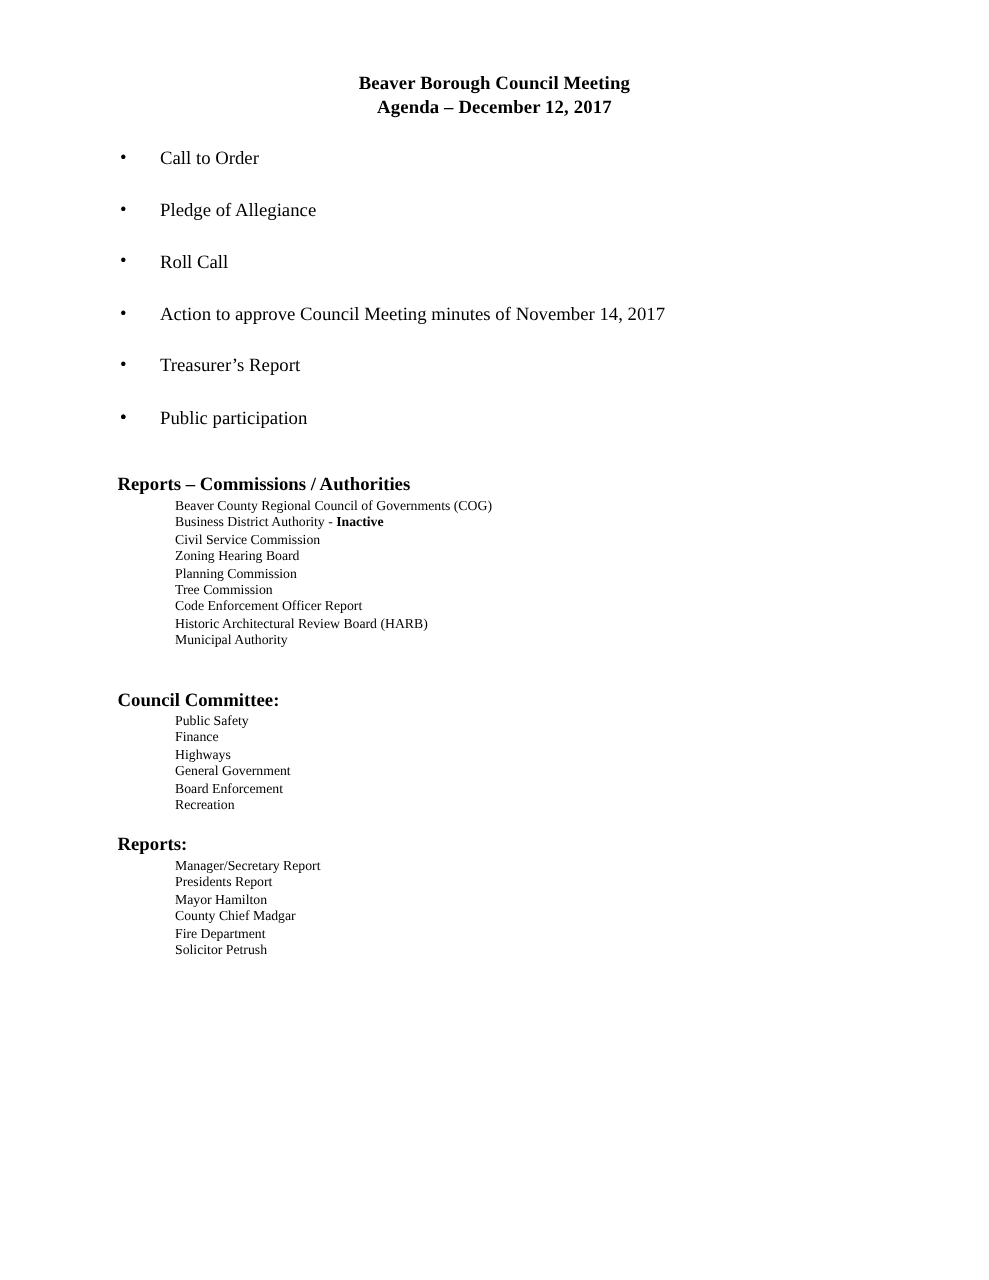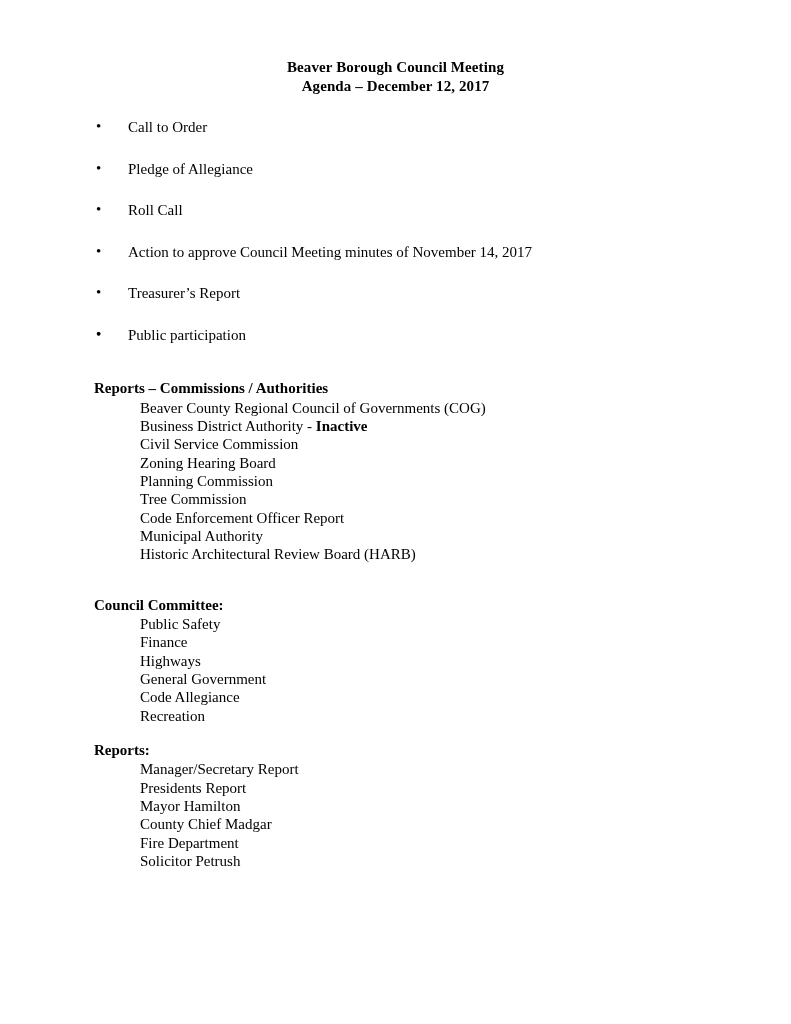--- a/index.html
+++ b/index.html
@@ -63,21 +63,21 @@
     font-size: 15px;
     line-height: 1.3;
     padding-left: 22px;
   }
   .section-items {
     list-style: none;
     margin: 0;
     padding: 0 0 0 68px;
   }
   .section-items li {
-    font-size: 15px;
+    font-size: 11px;
     line-height: 1.22;
   }
   .section-items li .strong-tail {
     font-weight: bold;
     text-align: right;
   }
   #sec-commissions { margin-top: 34px; }
   #sec-committee { margin-top: 32px; }
   #sec-reports { margin-top: 16px; }
 </style>
@@ -122,33 +122,33 @@
   <div class="section" id="sec-commissions">
     <div class="section-heading">Reports – Commissions / Authorities</div>
     <ul class="section-items">
       <li><span>Beaver County Regional Council of Governments (COG)</span></li>
       <li><span>Business District Authority - </span><span class="strong-tail">Inactive</span></li>
       <li><span>Civil Service Commission</span></li>
       <li><span>Zoning Hearing Board</span></li>
       <li><span>Planning Commission</span></li>
       <li><span>Tree Commission</span></li>
       <li><span>Code Enforcement Officer Report</span></li>
+      <li><span>Historic Architectural Review Board (HARB)</span></li>
       <li><span>Municipal Authority</span></li>
-      <li><span>Historic Architectural Review Board (HARB)</span></li>
     </ul>
   </div>
 
   <div class="section" id="sec-committee">
     <div class="section-heading">Council Committee:</div>
     <ul class="section-items">
       <li><span>Public Safety</span></li>
       <li><span>Finance</span></li>
       <li><span>Highways</span></li>
       <li><span>General Government</span></li>
-      <li><span>Code Allegiance</span></li>
+      <li><span>Board Enforcement</span></li>
       <li><span>Recreation</span></li>
     </ul>
   </div>
 
   <div class="section" id="sec-reports">
     <div class="section-heading">Reports:</div>
     <ul class="section-items">
       <li><span>Manager/Secretary Report</span></li>
       <li><span>Presidents Report</span></li>
       <li><span>Mayor Hamilton</span></li>

